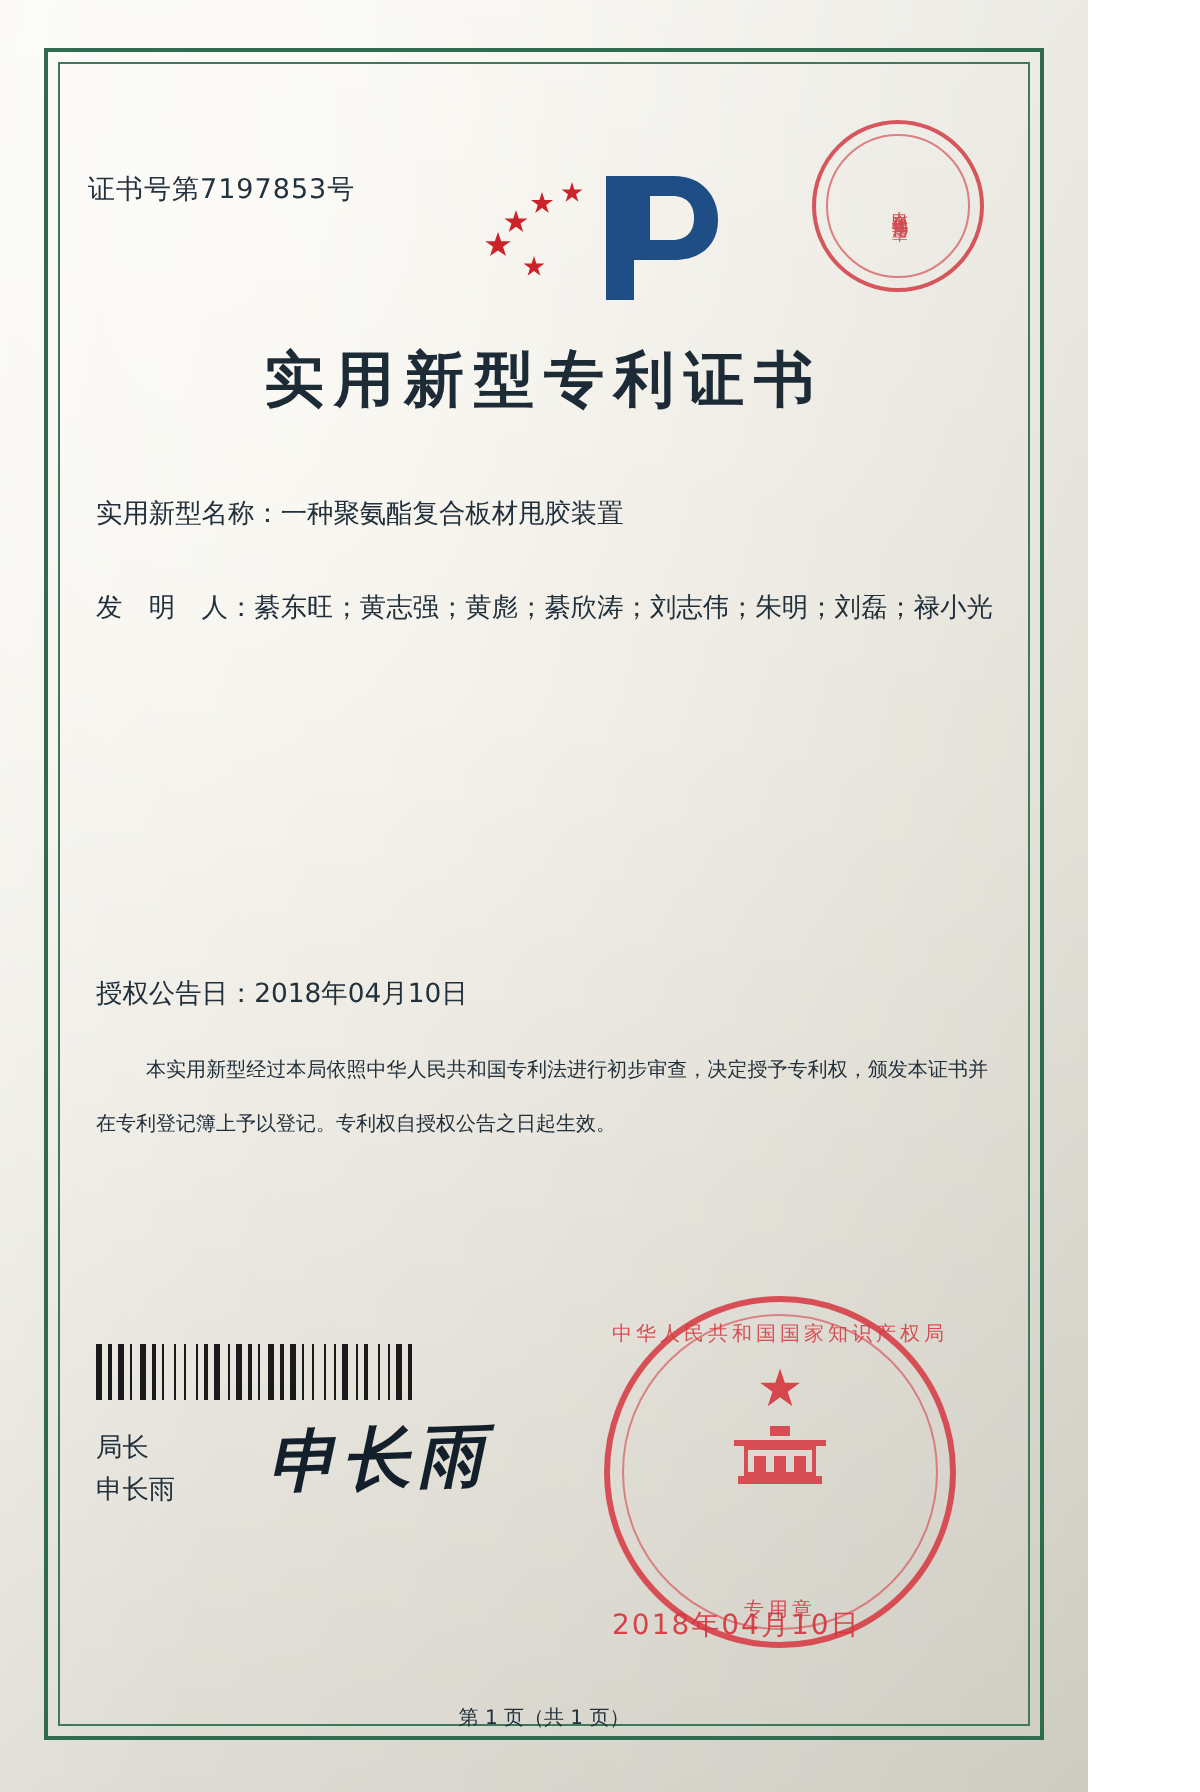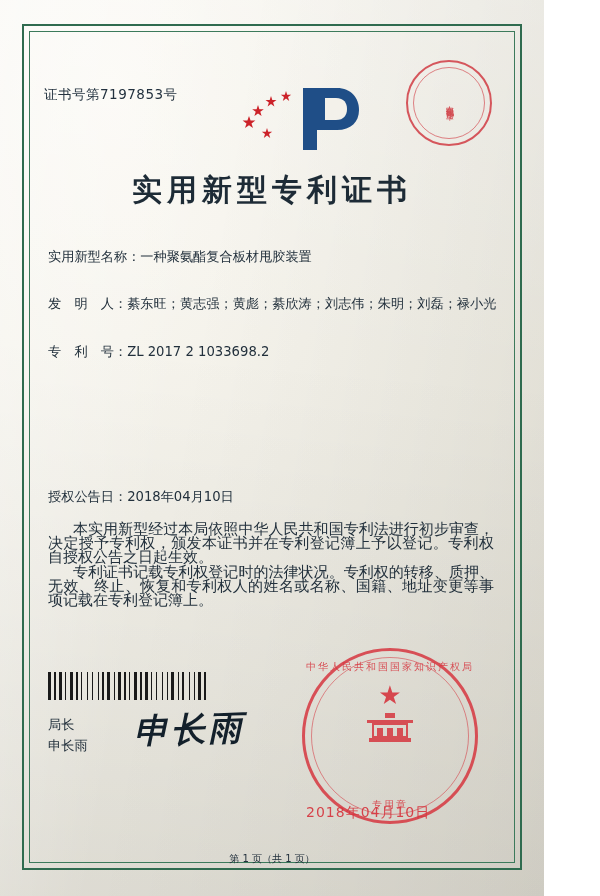--- a/index.html
+++ b/index.html
@@ -156,22 +156,22 @@
   #row-appdate  { top: 339px; }
   #row-owner    { top: 387px; }
   #row-grantdate{ top: 436px; }
 
   
   #paragraphs {
     position: absolute;
     left: 4px;
     right: 6px;
     top: 470px;
-    font-size: 15px;
-    line-height: 14px;
+    font-size: 10px;
+    line-height: 27px;
     color: #22303c;
     text-align: justify;
   }
   #paragraphs p {
     margin: 0 0 1px 0;
     text-indent: 25px;
   }
 
   
   #barcode {
@@ -325,33 +325,29 @@
     <div id="doc-title">实用新型专利证书</div>
 
     <div class="field-row" id="row-inventor">
       <span class="field-label">发　明　人：</span><span class="field-value">綦东旺；黄志强；黄彪；綦欣涛；刘志伟；朱明；刘磊；禄小光</span>
     </div>
 
     <div class="field-row" id="row-name">
       <span class="field-label">实用新型名称：</span><span class="field-value">一种聚氨酯复合板材甩胶装置</span>
     </div>
 
-    <div class="field-row" id="row-patentno">
-      <span class="field-label">专　利　号：</span><span class="field-value">ZL 2017 2 1033698.2</span>
-    </div>
 
 
 
     <div class="field-row" id="row-grantdate">
       <span class="field-label">授权公告日：</span><span class="field-value">2018年04月10日</span>
     </div>
 
     <div id="paragraphs">
       <p>本实用新型经过本局依照中华人民共和国专利法进行初步审查，决定授予专利权，颁发本证书并在专利登记簿上予以登记。专利权自授权公告之日起生效。</p>
-      <p>专利证书记载专利权登记时的法律状况。专利权的转移、质押、无效、终止、恢复和专利权人的姓名或名称、国籍、地址变更等事项记载在专利登记簿上。</p>
     </div>
 
     <div id="barcode">
         <div class="bar" style="left: 0px; width: 3px;"></div>
         <div class="bar" style="left: 6px; width: 2px;"></div>
         <div class="bar" style="left: 11px; width: 3px;"></div>
         <div class="bar" style="left: 17px; width: 1px;"></div>
         <div class="bar" style="left: 22px; width: 3px;"></div>
         <div class="bar" style="left: 28px; width: 2px;"></div>
         <div class="bar" style="left: 33px; width: 1px;"></div>

